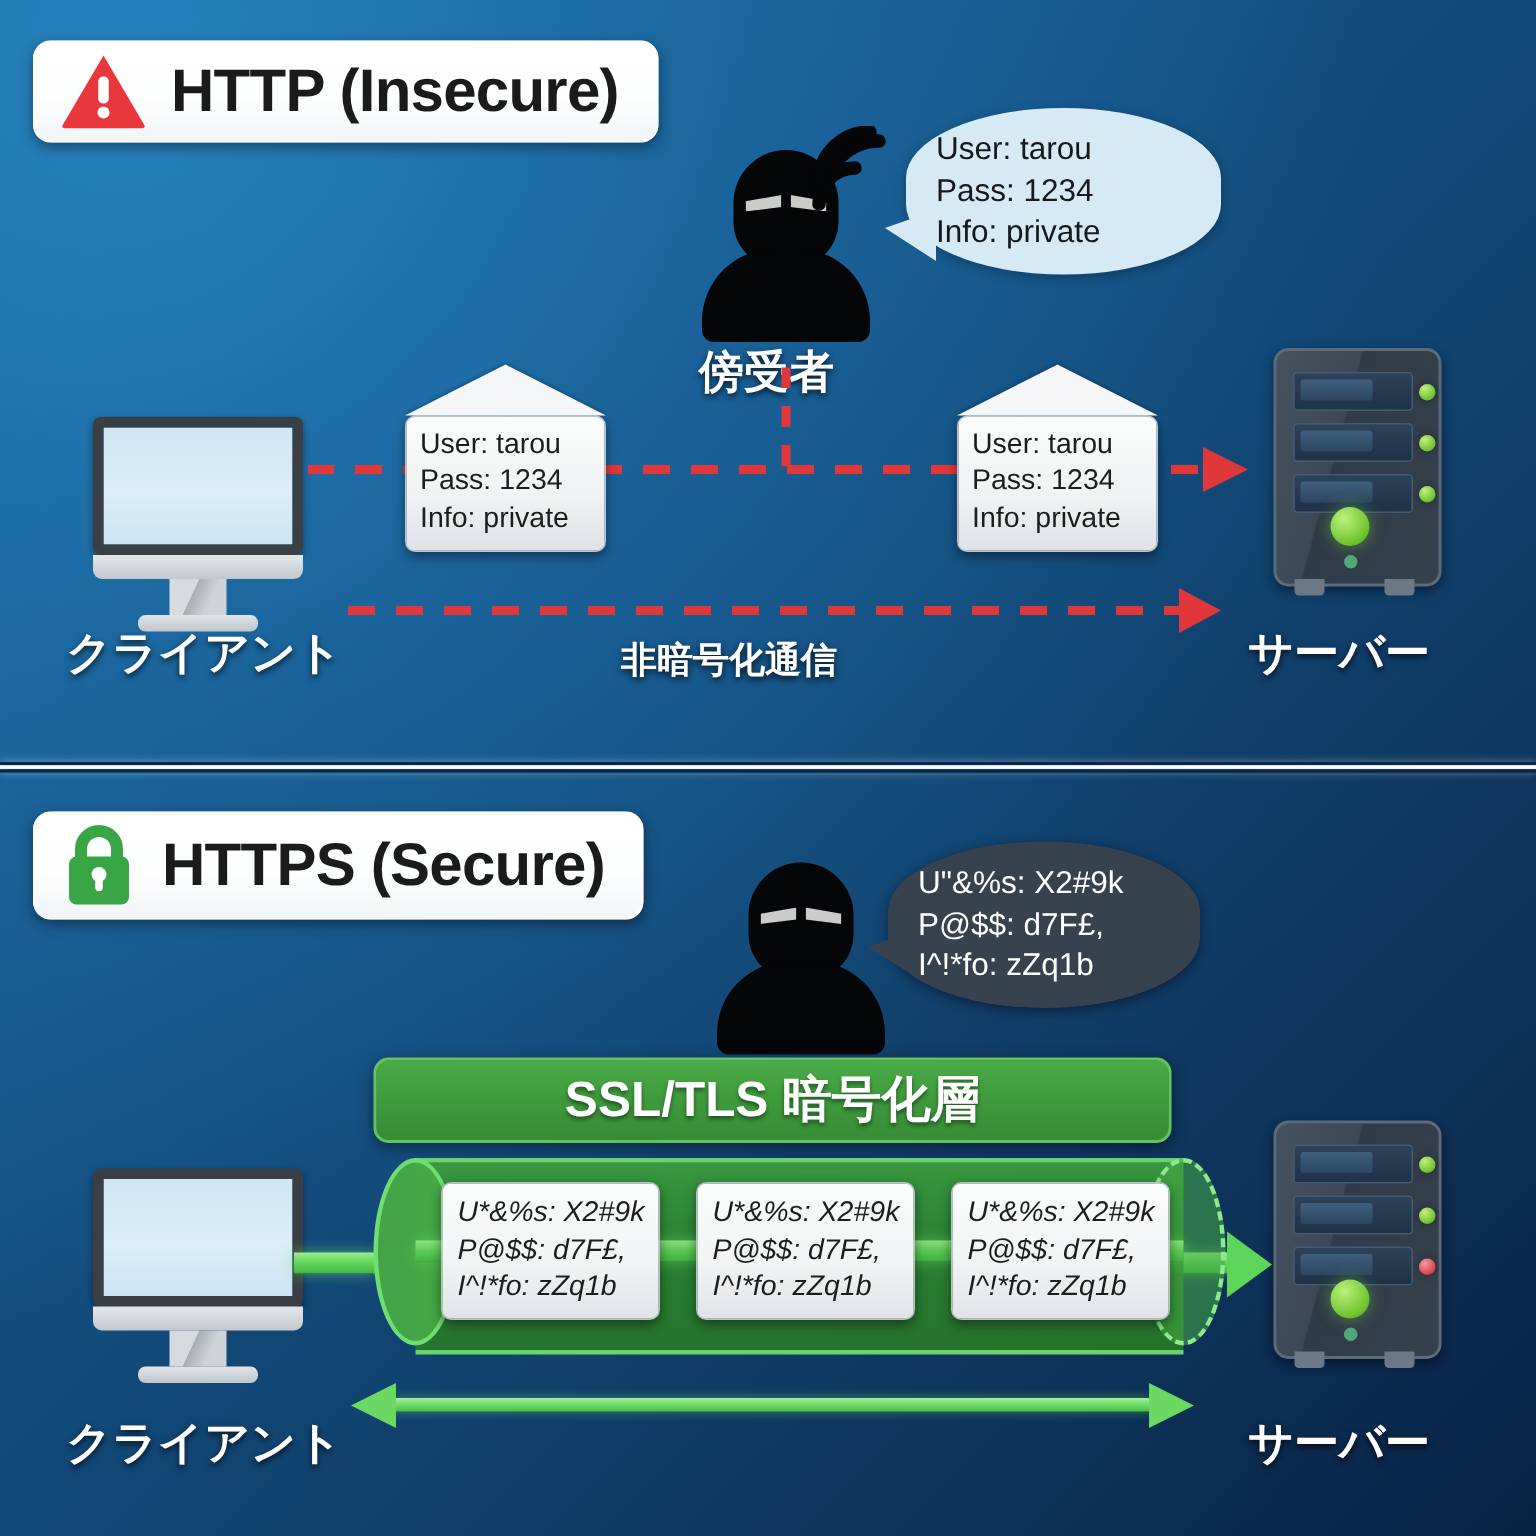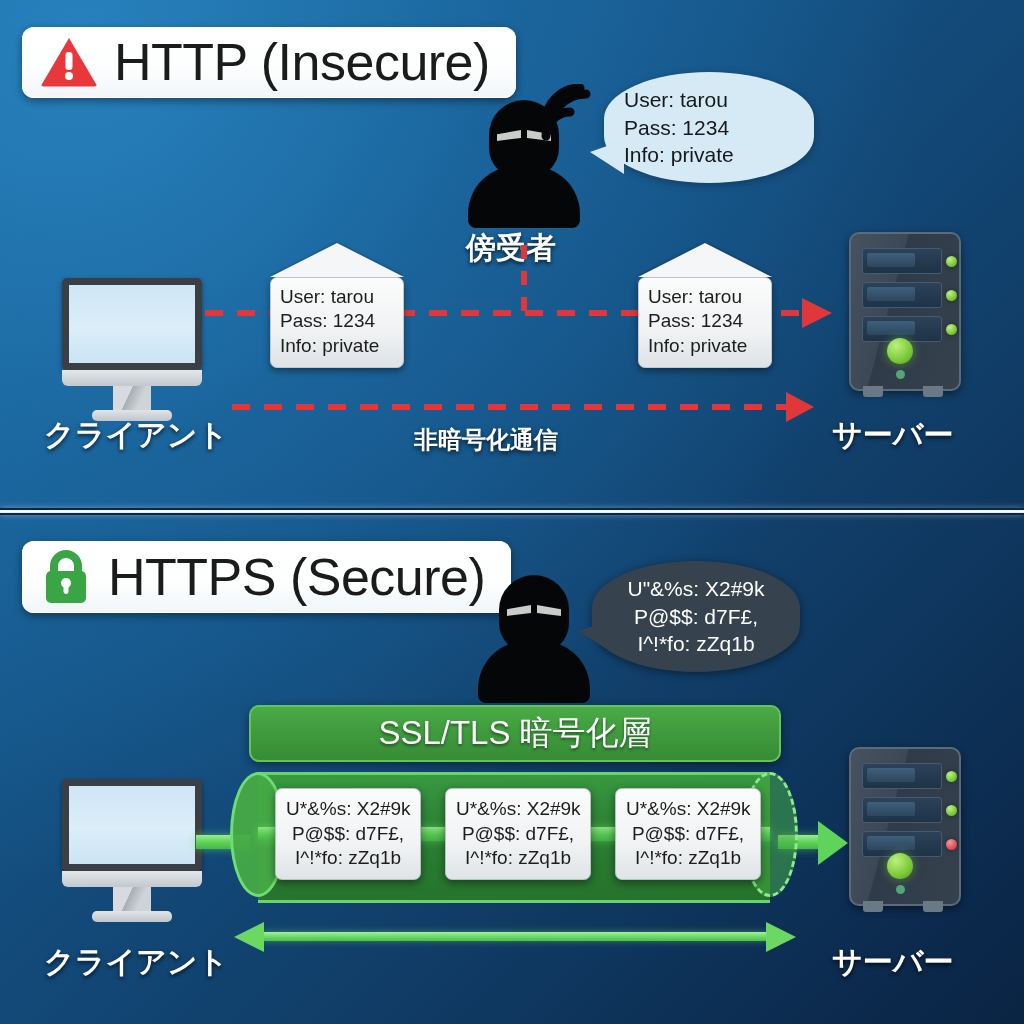--- a/index.html
+++ b/index.html
@@ -8,33 +8,33 @@
 
   #stage{position:relative;width:1024px;height:1024px;overflow:hidden;
     background:
       radial-gradient(circle at 8% 4%, rgba(40,130,190,0.95) 0%, rgba(30,110,170,0.55) 30%, rgba(0,0,0,0) 62%),
       linear-gradient(135deg,#1c6fa4 0%,#185f93 22%,#134c7c 45%,#103c66 68%,#0c2c50 88%,#0a2343 100%);
   }
 
   
   .panel{position:absolute;left:0;width:1024px;}
   #panel-http{top:0;height:512px;}
-  #panel-https{top:513px;height:511px;text-align:center;}
+  #panel-https{top:513px;height:511px;}
   #divider{position:absolute;left:0;top:508px;width:1024px;height:7px;
     background:linear-gradient(to bottom,#0a2744 0%,#0a2744 28%,#eef4f8 34%,#ffffff 52%,#e3ecf3 66%,#0a2744 72%,#0a2744 100%);
     box-shadow:0 0 6px rgba(255,255,255,.35);}
 
   
   .title-banner{position:absolute;display:flex;align-items:center;gap:16px;
     background:linear-gradient(to bottom,#ffffff 0%,#fdfefe 55%,#f2f6f9 100%);
     border-radius:12px;padding:8px 26px 8px 18px;
     box-shadow:0 3px 9px rgba(0,0,0,.42), inset 0 0 0 1px rgba(255,255,255,.9);}
   #title-http{left:22px;top:27px;}
   #title-https{left:22px;top:541px;}
-  .title-text{font-size:52px;font-weight:normal;color:#1b1b1b;letter-spacing:-.5px;
+  .title-text{font-size:40px;font-weight:bold;color:#1b1b1b;letter-spacing:-.5px;
     white-space:nowrap;line-height:1.05;}
 
   
   .warn-tri{width:58px;height:52px;position:relative;flex:none;}
   .warn-tri svg{display:block;}
 
   
   .lock{width:52px;height:56px;position:relative;flex:none;}
 
   
@@ -109,24 +109,24 @@
   .bub-line{font-size:21px;line-height:1.32;white-space:nowrap;font-weight:500;}
   .bubble.light .bub-line{color:#16191c;}
   .bubble.dark .bub-line{color:#ffffff;}
   .tail{position:absolute;width:0;height:0;}
 
   
   #ssl-banner{position:absolute;left:249px;top:705px;width:528px;height:53px;
     border-radius:10px;display:flex;align-items:center;justify-content:center;
     background:linear-gradient(to bottom,#4aab47 0%,#3f9a3d 50%,#378c36 100%);
     border:2px solid #63c45e;box-shadow:0 3px 10px rgba(0,0,0,.4);}
-  #ssl-banner span{font-size:33px;font-weight:normal;color:#fff;text-shadow:0 2px 3px rgba(0,0,0,.45);}
-
-  
-  #tunnel{position:absolute;left:230px;top:772px;width:565px;height:125px;}
+  #ssl-banner span{font-size:33px;font-weight:bold;color:#fff;text-shadow:0 2px 3px rgba(0,0,0,.45);}
+
+  
+  #tunnel{position:absolute;left:249px;top:772px;width:565px;height:125px;font-style:italic;}
   .tun-rect{position:absolute;left:28px;top:0;width:512px;height:125px;
     background:linear-gradient(to bottom,rgba(60,160,60,.92),rgba(45,135,45,.9) 45%,rgba(40,120,40,.92));
     border-top:3px solid #68d46a;border-bottom:3px solid #68d46a;}
   .tun-cap{position:absolute;top:0;width:56px;height:125px;border-radius:50%;}
   .tun-cap.left{left:0;background:rgba(70,170,70,.95);border:3px solid #6ede70;box-sizing:border-box;}
   .tun-cap.right{left:512px;border:3px dashed #8fe98f;box-sizing:border-box;background:rgba(70,170,70,.55);}
 
   
   .dash-line{position:absolute;height:6px;
     background:repeating-linear-gradient(to right,#e0373b 0 18px,rgba(0,0,0,0) 18px 32px);}

